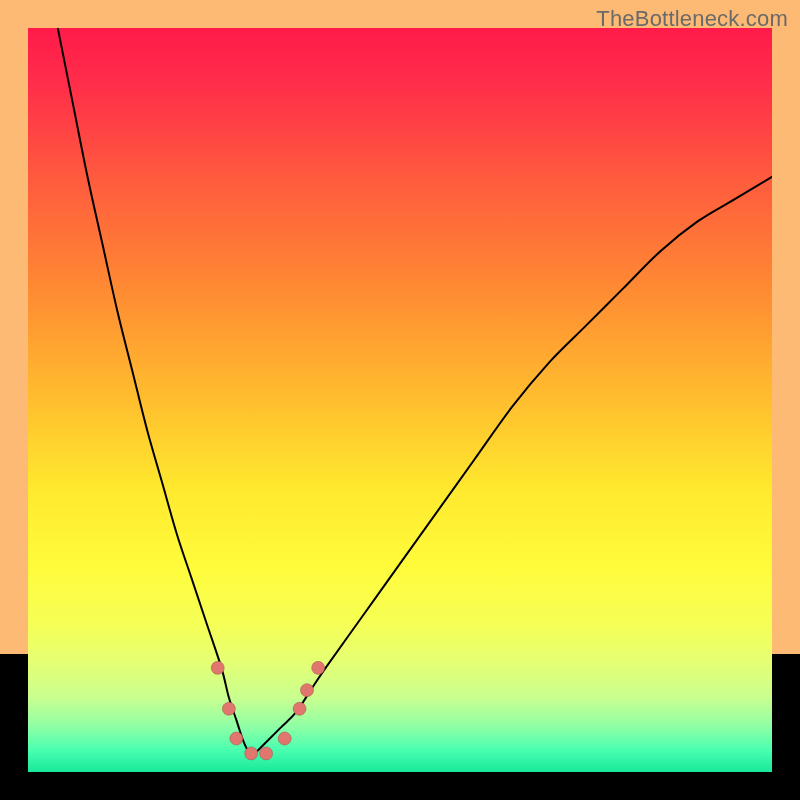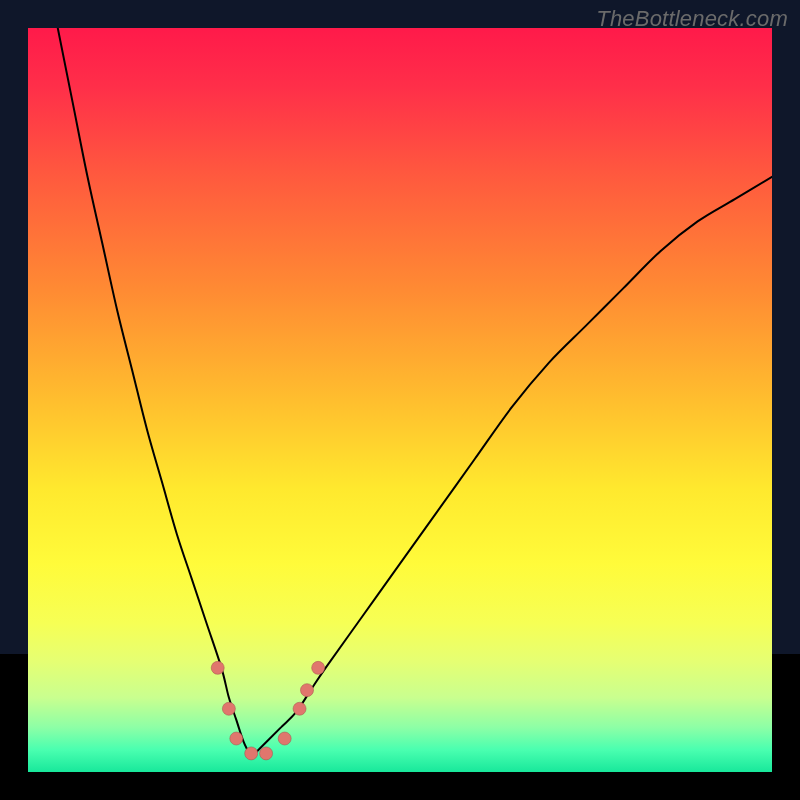--- a/index.html
+++ b/index.html
@@ -10,22 +10,21 @@
     background: #000;
     overflow: hidden;
     font-family: Arial, sans-serif;
   }
   .frame {
     position: absolute;
     left: 0;
     top: 0;
     width: 800px;
     height: 654px;
-    background: #0f172a;
-    font-style: italic;
+    background: #fdba74;
   }
   .watermark {
     position: absolute;
     top: 6px;
     right: 12px;
     color: #6a6a6a;
     font-size: 22px;
     font-weight: 400;
     letter-spacing: 0.2px;
     z-index: 10;

